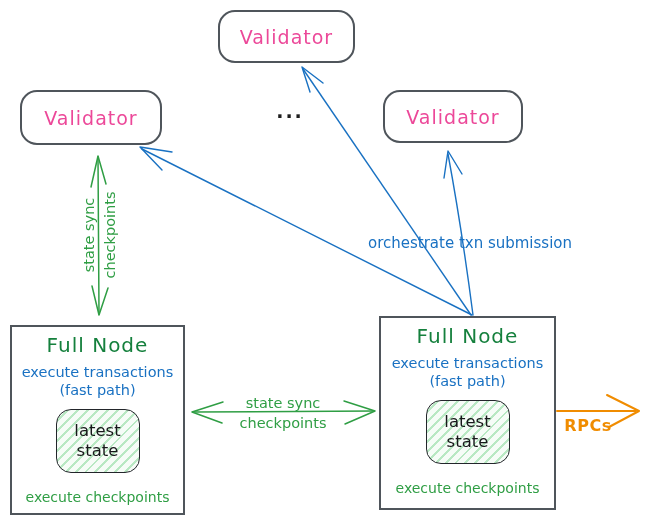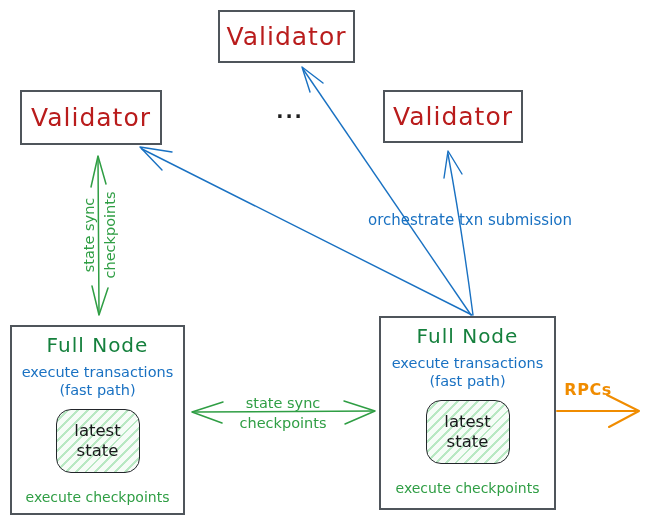--- a/index.html
+++ b/index.html
@@ -4,39 +4,39 @@
 <style>
   html,body{margin:0;padding:0;background:#fff;}
   .canvas{
     position:relative;width:651px;height:526px;background:#ffffff;overflow:hidden;
     font-family:"DejaVu Sans",sans-serif;color:#1e1e1e;
   }
   .box{
     position:absolute;background:#fff;border:2px solid #4f555b;
     display:flex;align-items:center;justify-content:center;box-sizing:border-box;
   }
-  .validator{font-size:25px;letter-spacing:1px;color:#b91c1c;}
+  .validator{font-size:19px;letter-spacing:1px;color:#ec4899;border-radius:17px;}
   .fullnode{
     flex-direction:column;justify-content:flex-start;align-items:center;
     font-size:15px;text-align:center;
   }
   .fn-title{font-size:20px;letter-spacing:1px;color:#15803d;margin-top:6px;}
   .fn-blue{color:#1971c2;line-height:1.22;margin-top:7px;font-size:14.5px;}
   .state-box{
     margin-top:10px;width:82px;height:62px;border:1.7px solid #23262b;border-radius:15px;
     display:flex;flex-direction:column;align-items:center;justify-content:center;
     font-size:16.5px;line-height:1.25;color:#17181a;
     background-color:#f6fcf7;
     background-image:repeating-linear-gradient(135deg,rgba(85,200,110,0.38) 0px,rgba(85,200,110,0.38) 2px,transparent 2px,transparent 7px);
   }
   .fn-green{color:#2f9e44;margin-top:16px;font-size:14px;}
   .label{position:absolute;text-align:center;white-space:nowrap;}
   .green-label{color:#2f9e44;font-size:14.5px;}
   .blue-label{color:#1971c2;font-size:15px;}
-  .orange-label{color:#f08c00;font-size:16px;font-weight:bold;letter-spacing:0.5px;}
+  .orange-label{color:#f08c00;font-size:16px;font-weight:bold;letter-spacing:0.5px;margin-top:36px;}
   .vlabel{transform:rotate(-90deg);transform-origin:center;width:100px;height:18px;line-height:18px;}
   .ellipsis{font-size:19px;font-weight:bold;letter-spacing:2px;color:#1e1e1e;}
   svg.arrows{position:absolute;left:0;top:0;pointer-events:none;}
 </style>
 </head>
 <body>
 
 <div class="canvas">
 
   <svg class="arrows" width="651" height="526" viewBox="0 0 651 526">
@@ -107,17 +107,17 @@
     </div>
     <div class="fn-green">execute checkpoints</div>
   </div>
 
   <div class="label green-label vlabel" style="left:39px;top:226px;">state sync</div>
   <div class="label green-label vlabel" style="left:60px;top:226px;">checkpoints</div>
 
   <div class="label green-label" style="left:233px;top:395px;width:100px;">state sync</div>
   <div class="label green-label" style="left:233px;top:415px;width:100px;">checkpoints</div>
 
-  <div class="label blue-label" style="left:359px;top:211px;width:222px;">orchestrate txn submission</div>
+  <div class="label blue-label" style="left:359px;top:234px;width:222px;">orchestrate txn submission</div>
 
   <div class="label orange-label" style="left:561px;top:380px;width:54px;">RPCs</div>
 
 </div>
 
 </body></html>

